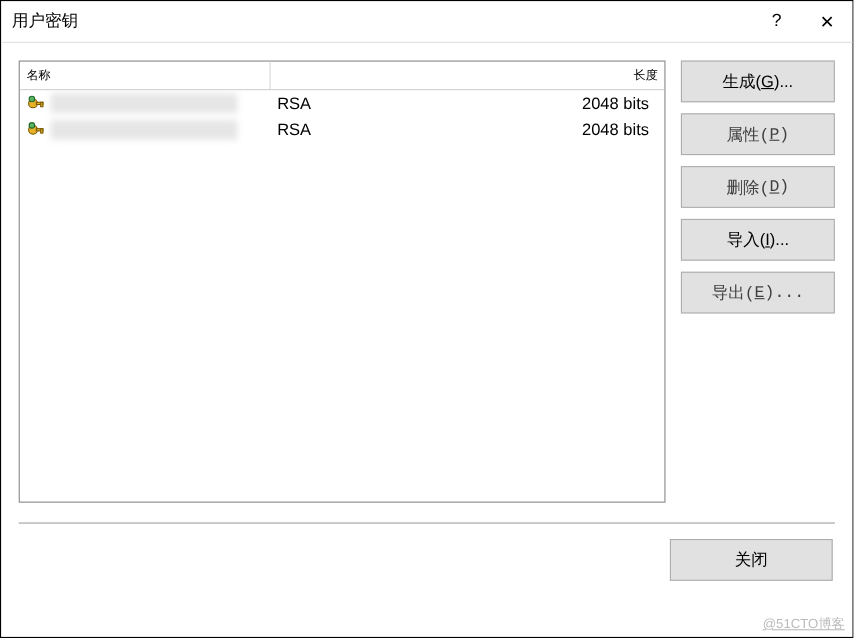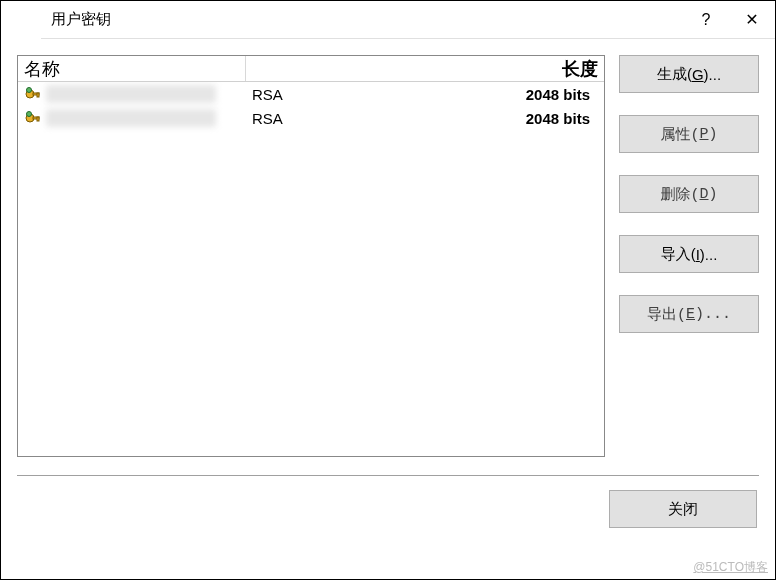--- a/index.html
+++ b/index.html
@@ -19,21 +19,20 @@
     border: 1px solid #000;
     display: flex;
     flex-direction: column;
   }
   .titlebar {
     height: 38px;
     display: flex;
     align-items: center;
     padding: 0 0 0 10px;
     border-bottom: 1px solid #e0e0e0;
-    margin-left: 40px;
   }
   .titlebar .title { flex: 1; font-size: 15px; }
   .titlebar .ctrl {
     width: 46px; height: 38px;
     display: flex; align-items: center; justify-content: center;
     font-size: 16px; font-family: Arial, sans-serif;
     cursor: default;
   }
   .body {
     flex: 1;
@@ -50,32 +49,32 @@
     height: 402px;
     border: 1px solid #888;
     background: #fff;
     display: flex;
     flex-direction: column;
   }
   .list-header {
     height: 26px;
     display: flex;
     border-bottom: 1px solid #d0d0d0;
-    font-size: 18px;
+    font-size: 11px;
   }
   .list-header .col {
     padding: 2px 6px;
     border-right: 1px solid #d8d8d8;
     display: flex;
     align-items: center;
   }
   .list-header .col:last-child { border-right: none; }
   .col-name { width: 228px; }
   .col-type { width: 160px; }
-  .col-len  { flex: 1; justify-content: flex-end; padding-right: 14px; font-weight: bold; }
+  .col-len  { flex: 1; justify-content: flex-end; padding-right: 14px; }
   .list-rows { flex:1; overflow:auto; }
   .row {
     height: 24px;
     display: flex;
     align-items: center;
     font-size: 15px;
   }
   .row .cell { padding: 0 6px; display:flex; align-items:center;text-align:right; }
   .row .cell.col-len { justify-content:flex-end; padding-right:14px; }
   .key-icon {
@@ -86,21 +85,21 @@
   .blur-name {
     width: 170px; height: 18px;
     background: #e6e6e6;
     filter: blur(3px);
     border-radius: 2px;
   }
   .btn-col {
     width: 140px;
     display: flex;
     flex-direction: column;
-    gap: 22px;
+    gap: 10px;
   }
   .btn {
     height: 38px;
     background: #e1e1e1;
     border: 1px solid #adadad;
     font-size: 15px;
     display: flex;
     align-items: center;
     justify-content: center;
     cursor: default;

